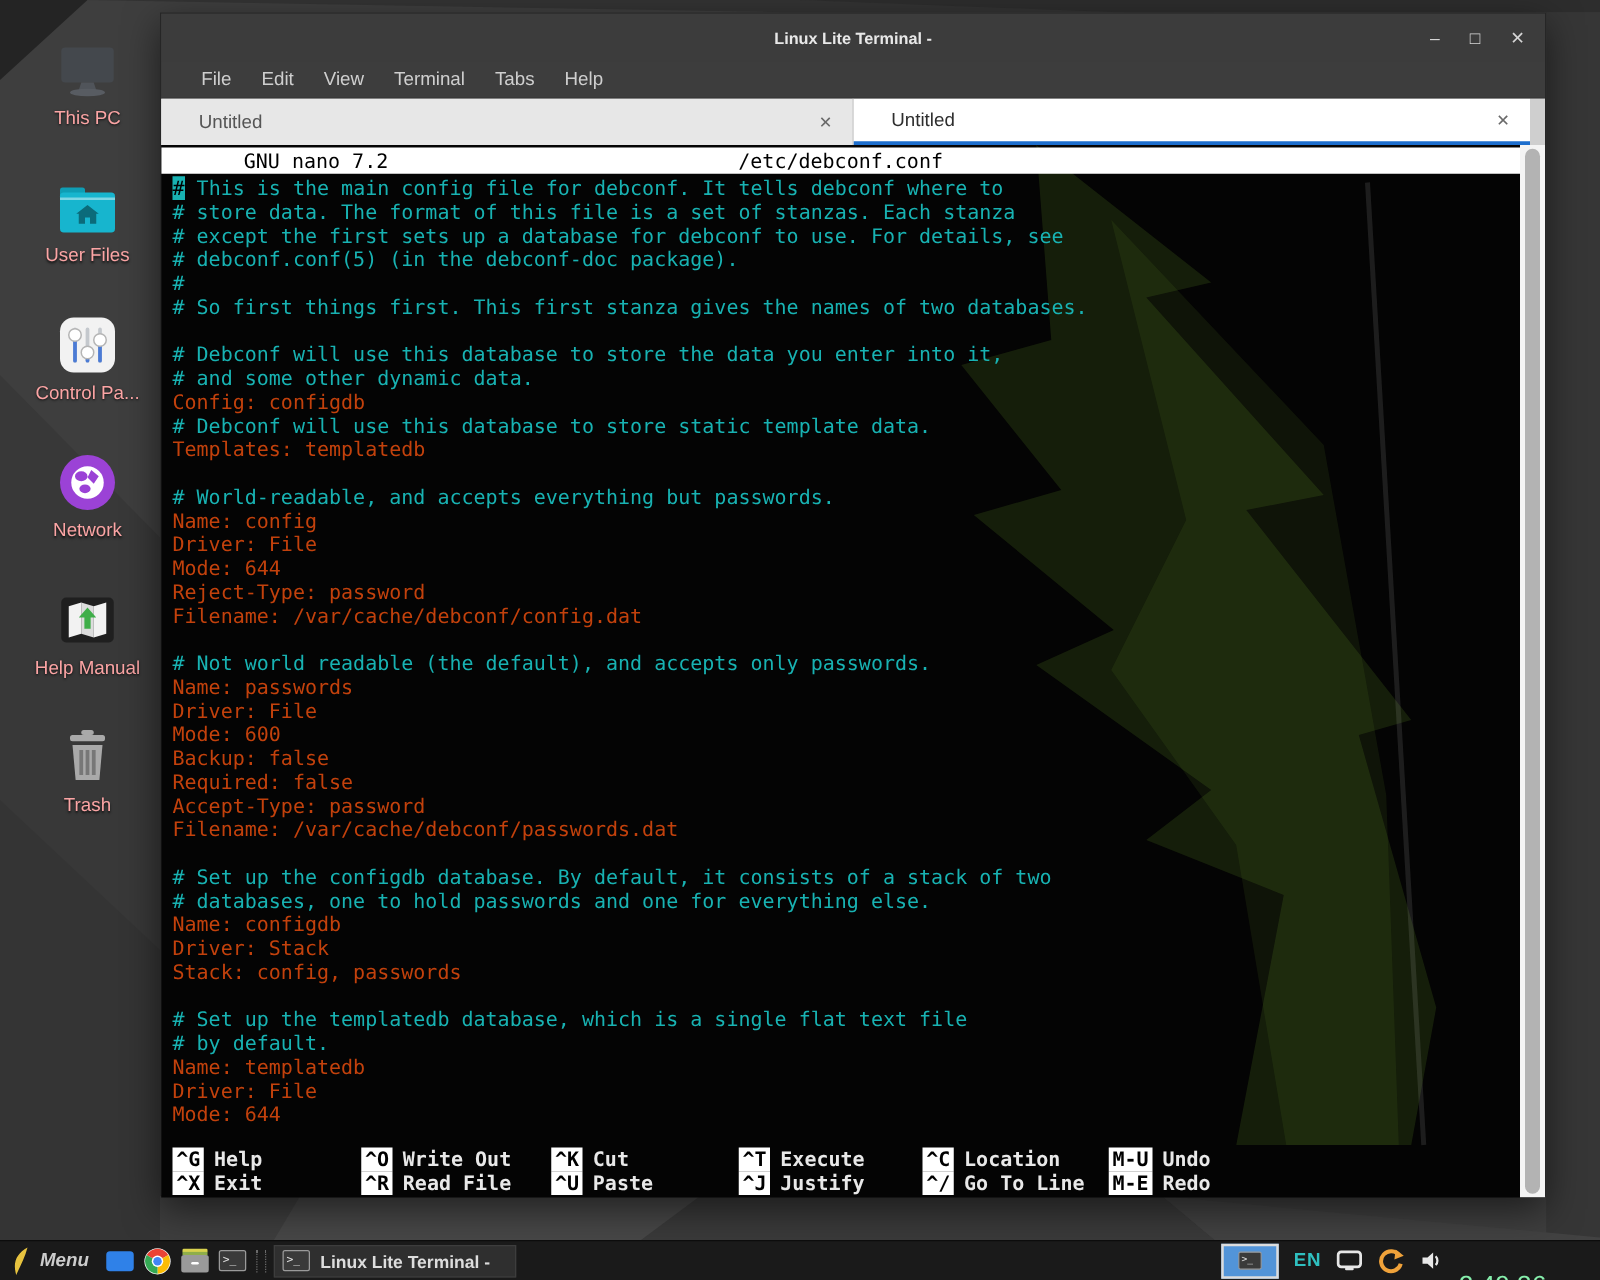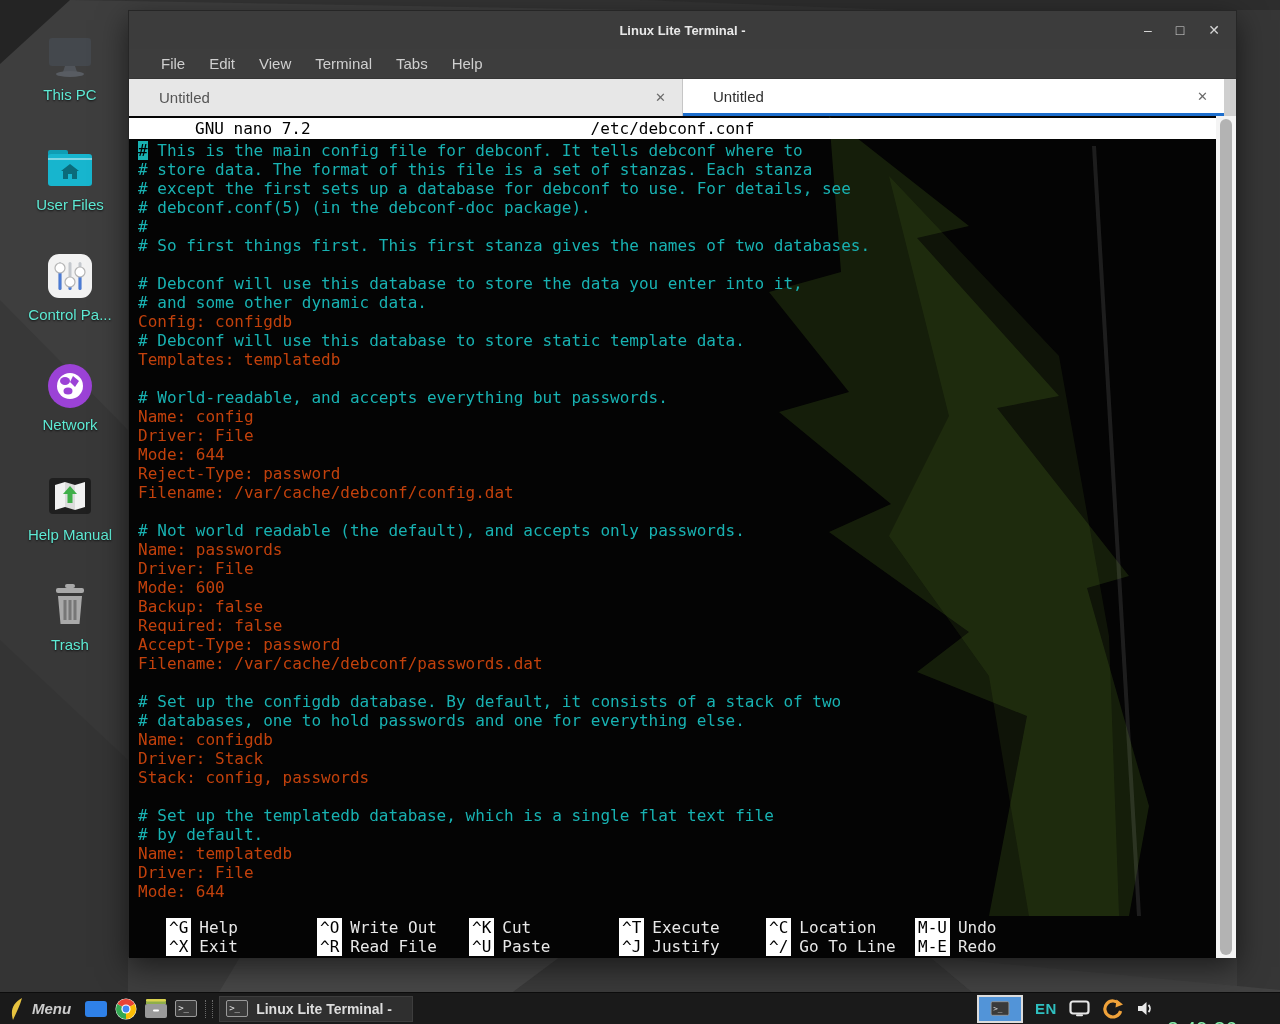--- a/index.html
+++ b/index.html
@@ -4,21 +4,21 @@
 <style>
   * { margin:0; padding:0; box-sizing:border-box; }
   html,body { width:1280px; height:1024px; overflow:hidden; background:#3e3e3e;
               font-family:"Liberation Sans", sans-serif; }
   #screen { position:relative; width:1280px; height:1024px; }
   #wallpaper { position:absolute; inset:0; }
 
   
   .desk-icon { position:absolute; left:14px; width:112px; text-align:center; cursor:default; }
   .desk-icon .ic { height:56px; display:flex; align-items:flex-end; justify-content:center; }
-  .desk-icon .lbl { margin-top:4px; font-size:15px; color:#5eead4; text-shadow:0 1px 2px rgba(0,0,0,.8); }
+  .desk-icon .lbl { margin-top:4px; font-size:15px; color:#fca5a5; text-shadow:0 1px 2px rgba(0,0,0,.8); }
 
   
   #win { position:absolute; left:128px; top:10px; width:1109px; height:947px;
          background:#3c3c3c; border:1px solid #262626; box-shadow:0 10px 28px rgba(0,0,0,.55); }
   #titlebar { height:38px; display:flex; align-items:center; position:relative; background:#3c3c3c; }
   #title { position:absolute; left:0; right:0; text-align:center; font-size:13px; font-weight:bold; color:#e8e8e8; }
   #win-controls { margin-left:auto; display:flex; gap:24px; padding-right:16px; z-index:2; }
   #win-controls span { color:#d5d5d5; font-size:14px; line-height:14px; cursor:pointer; }
   #menubar { height:30px; display:flex; align-items:center; gap:8px; padding-left:24px;
              background:#3d3d3d; border-bottom:1px solid #353535; }
@@ -37,22 +37,22 @@
   #watermark { position:absolute; inset:0; pointer-events:none; }
   #nano-header { position:relative; height:21px; margin-top:2px; margin-right:20px;
                  background:#ffffff; color:#000; line-height:21px;padding-left:48px; }
   #nano-header .ver { margin-left:18px; }
   #nano-header .fname { position:absolute; left:50%; transform:translateX(-50%); }
   #nano-lines { position:absolute; top:25px; left:0; right:20px; bottom:44px; padding-left:9px; }
   .nline { height:19px; line-height:19px; white-space:pre; color:#c2410c; }
   .nline.comment { color:#18b2b2; }
   .nline .cursor { background:#18b2b2; color:#000; }
 
-  #nano-shortcuts { position:absolute; left:12px; right:20px; bottom:2px; padding-left:25px;
-                    display:grid; grid-template-columns:151px 152px 150px 147px 149px 148px auto; }
+  #nano-shortcuts { position:absolute; left:0; right:20px; bottom:2px; padding-left:9px;
+                    display:grid; grid-template-columns:151px 152px 150px 147px 149px 148px auto;font-weight:bold; }
   .sc-col .sc-row { height:19px; line-height:19px; white-space:pre; }
   .sc-key { display:inline-block; background:#ffffff; color:#000; padding:0 3px; }
   .sc-lbl { color:#e8e8e8; margin-left:8px; }
 
   #term-scrollbar { position:absolute; right:0; top:0; bottom:0; width:20px; background:#f4f4f4; cursor:pointer; }
   #term-thumb { position:absolute; left:4px; right:4px; top:3px; bottom:3px; background:#b3b3b3; border-radius:6px; }
 
   
   #taskbar { position:absolute; left:0; bottom:0; width:1280px; height:32px; background:#1a1a1a;
              border-top:1px solid #0c0c0c; display:flex; align-items:center; }

